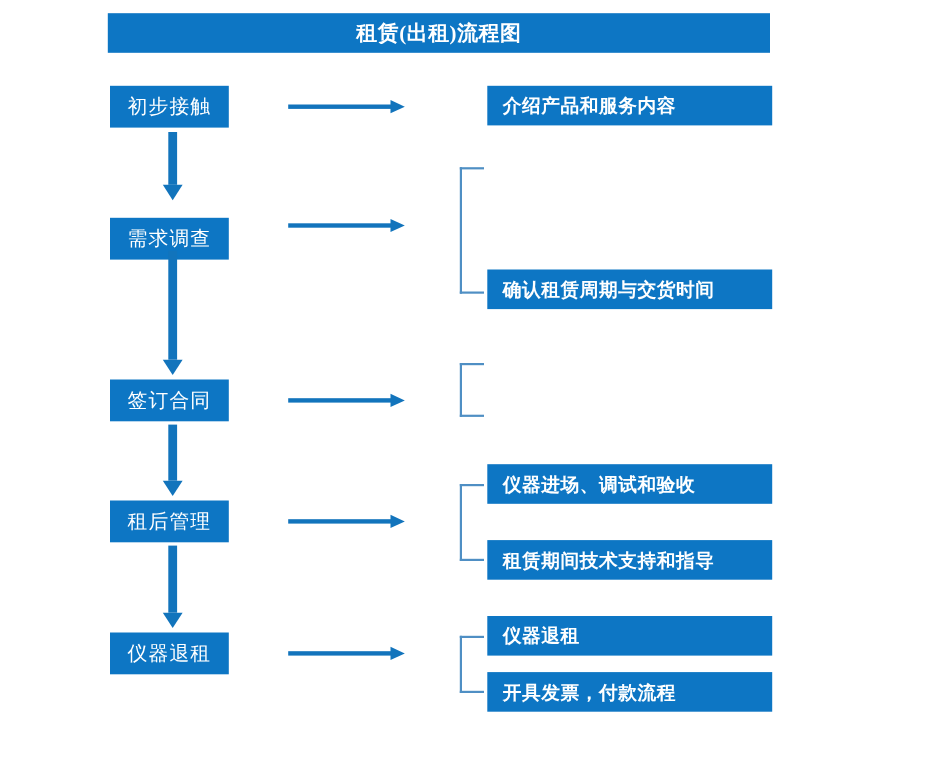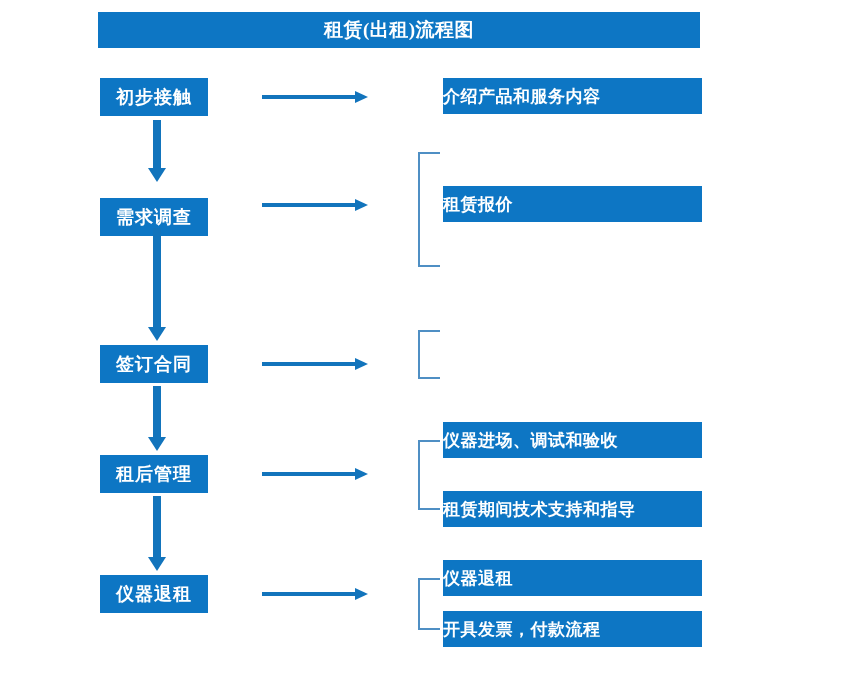--- a/index.html
+++ b/index.html
@@ -38,39 +38,40 @@
 
   
   .stage-box {
     position: absolute;
     left: 100px;
     width: 108px;
     height: 38px;
     background: #0D76C4;
     color: #ffffff;
     font-size: 18px;
-    font-weight: bold;
+    font-weight: normal;
     display: flex;
     align-items: center;
     justify-content: center;
     letter-spacing: 1px;
   }
 
   
   .detail-box {
     position: absolute;
     left: 443px;
     width: 259px;
     height: 36px;
     background: #0D76C4;
     color: #ffffff;
     font-size: 17px;
     font-weight: bold;
     display: flex;
     align-items: center;
+    padding-left: 14px;
     box-sizing: border-box;
     letter-spacing: 0.5px;
   }
 
   
   .h-arrow {
     position: absolute;
     left: 262px;
     width: 106px;
     height: 14px;
@@ -179,19 +180,19 @@
     <div class="shaft"></div>
       <div class="head"></div>
   </div>
 
   <div class="bracket" style="top:152px; height:115px"></div>
   <div class="bracket" style="top:330px; height:49px"></div>
   <div class="bracket" style="top:440px; height:70px"></div>
   <div class="bracket" style="top:578px; height:52px"></div>
 
   <div class="detail-box" style="top:78px">介绍产品和服务内容</div>
-  <div class="detail-box" style="top:186px">租赁报价</div>
+  <div class="detail-box" style="top:245px">确认租赁周期与交货时间</div>
   <div class="detail-box" style="top:422px">仪器进场、调试和验收</div>
   <div class="detail-box" style="top:491px">租赁期间技术支持和指导</div>
   <div class="detail-box" style="top:560px">仪器退租</div>
   <div class="detail-box" style="top:611px">开具发票，付款流程</div>
 
 </div>
 
 </body></html>

